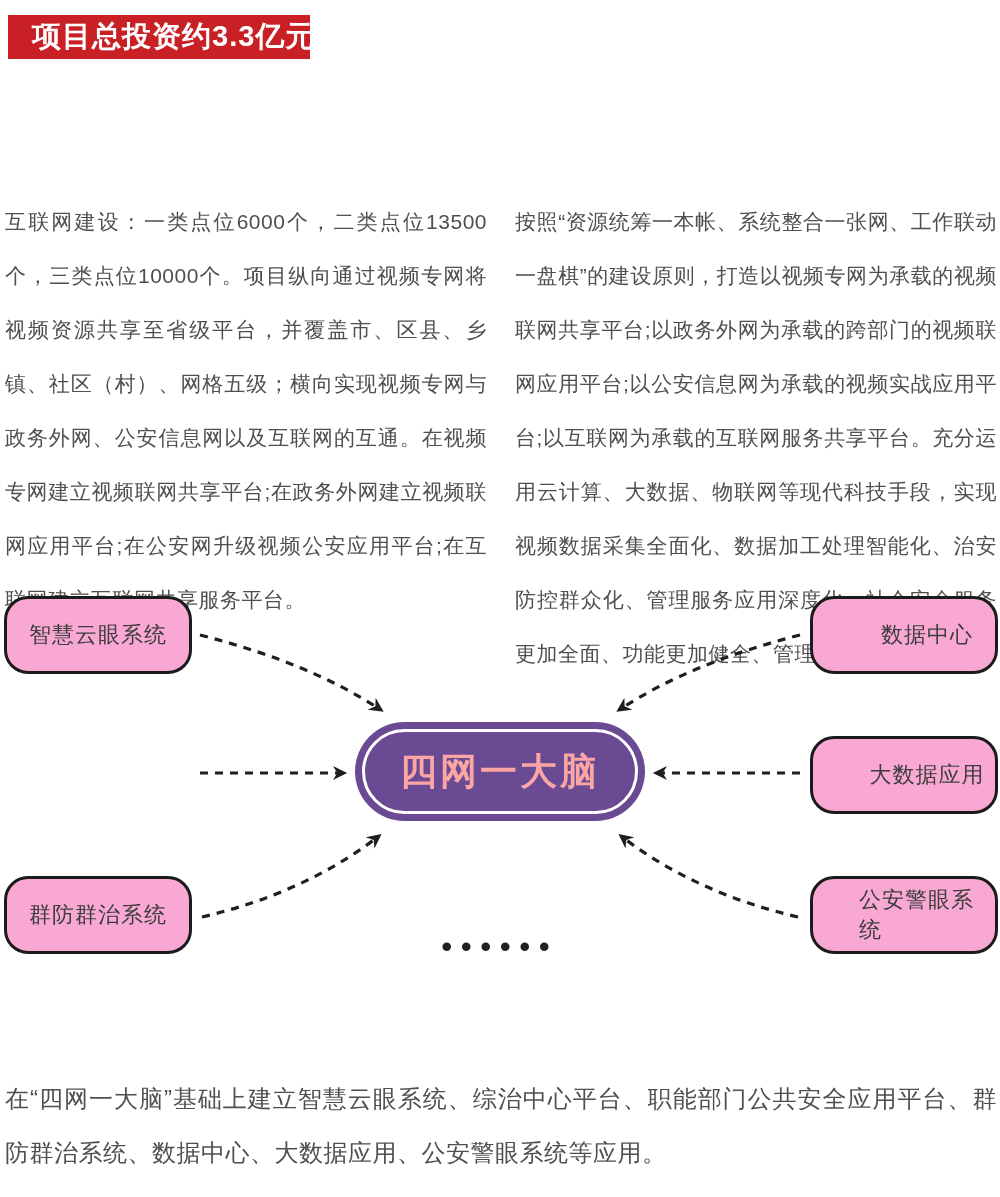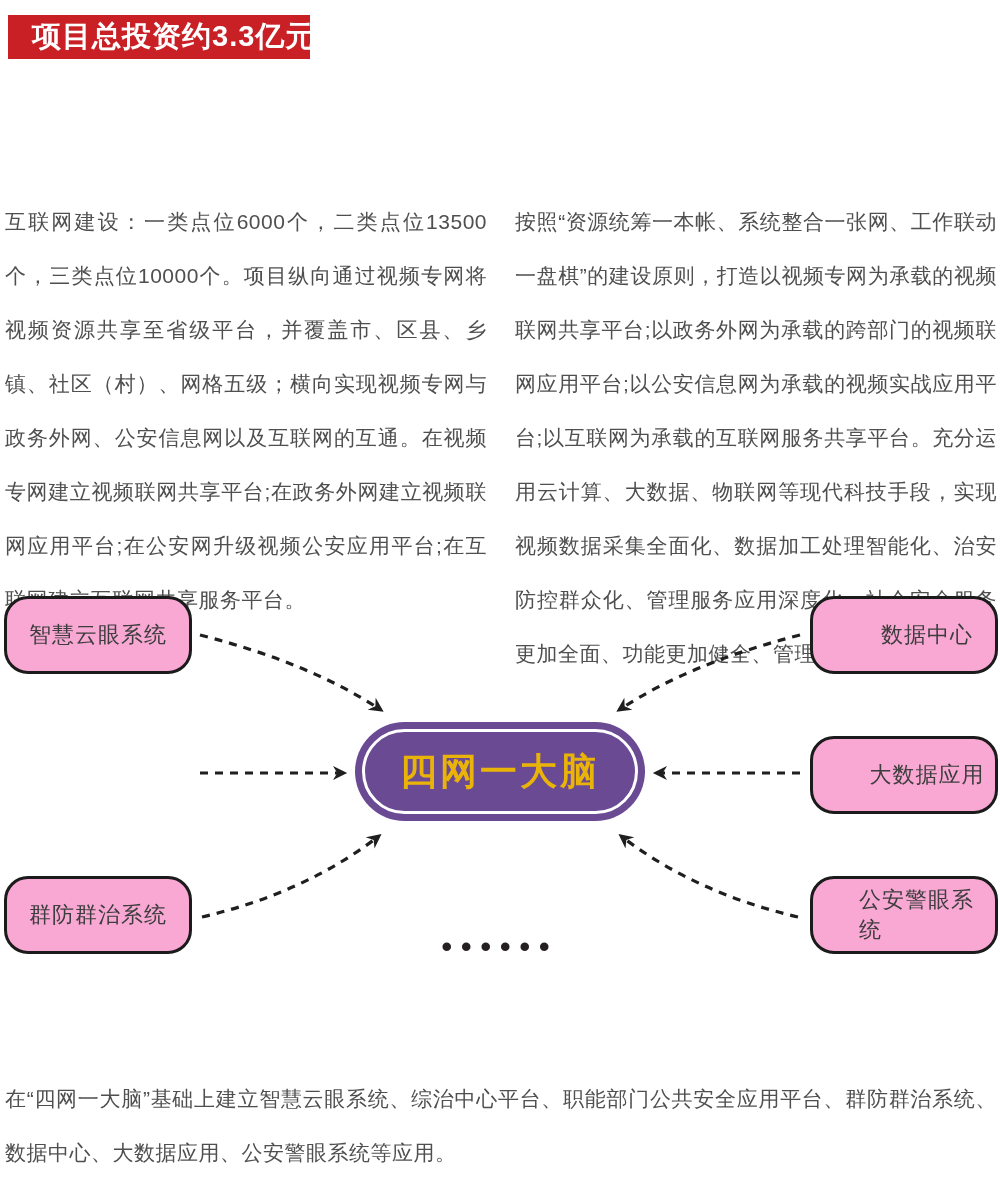--- a/index.html
+++ b/index.html
@@ -56,35 +56,35 @@
     width:290px;height:99px;
     background:#6b4a94;border-radius:50px;
     display:flex;align-items:center;justify-content:center;
   }
   .hub-ring{
     position:absolute;left:7px;top:7px;right:7px;bottom:7px;
     border:3px solid #ffffff;border-radius:43px;
     pointer-events:none;
   }
   .hub-label{
-    color:#eab308;font-size:37px;font-weight:bold;
+    color:#fca5a5;font-size:37px;font-weight:bold;
     letter-spacing:3px;position:relative;z-index:1;
   }
   .dots{
     position:absolute;left:0;top:372px;width:1000px;
     text-align:center;
     font-size:30px;font-weight:bold;color:#241f21;
     letter-spacing:9px;line-height:30px;
   }
   
   .footer{
     position:absolute;left:5px;top:1072px;width:992px;
   }
   .footer p{
-    margin:0;font-size:21px;line-height:54px;
+    margin:0;font-size:24px;line-height:54px;
     text-align:justify;color:#4f4f4f;letter-spacing:0.5px;
   }
 </style>
 </head>
 <body>
 
 <div class="banner">
   <span class="banner-text">项目总投资约3.3亿元</span>
   <span class="banner-chevrons">
     <svg width="66" height="32" viewBox="0 0 66 32">

